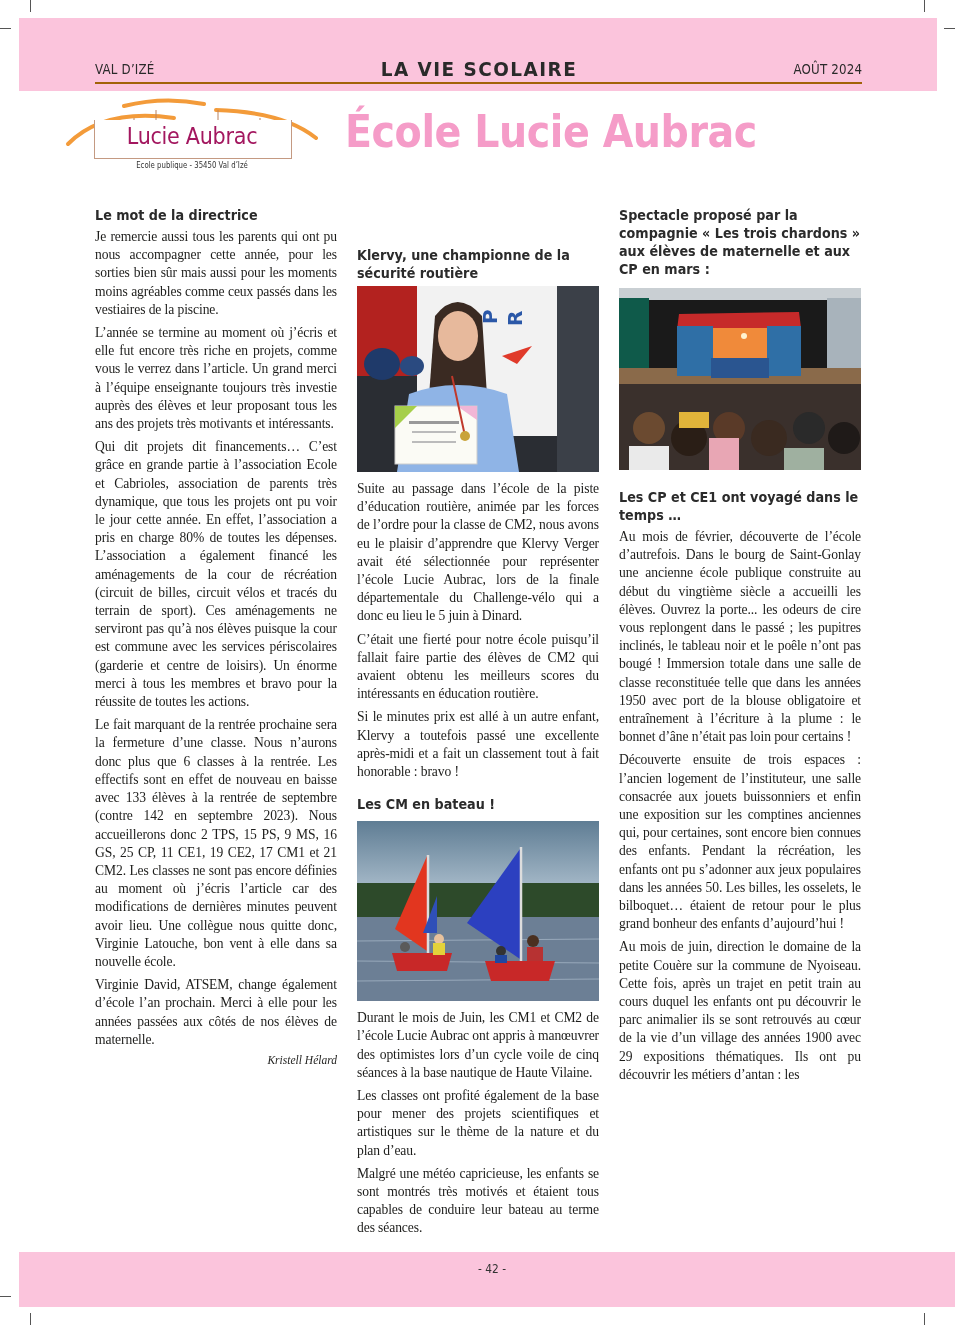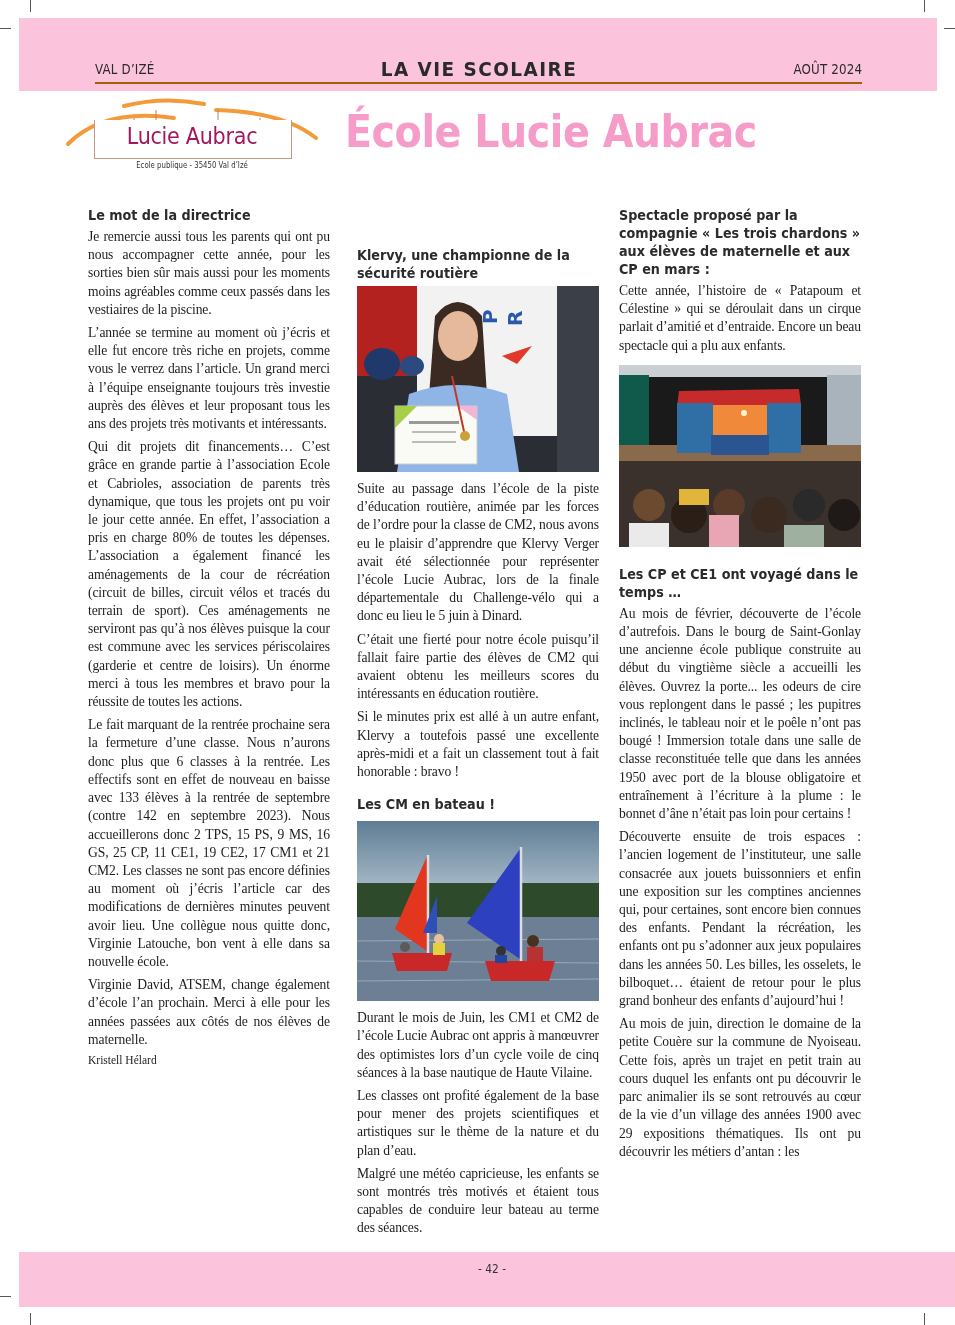--- a/index.html
+++ b/index.html
@@ -38,34 +38,34 @@
     font-family: "DejaVu Sans", sans-serif; font-size: 8.2px; color: #333;
     transform: scaleX(0.85);
   }
   .page-title {
     position: absolute; left: 345px; top: 106px; margin: 0;
     font-family: "DejaVu Sans", sans-serif; font-weight: bold; font-size: 44px;
     color: #f59cc8; letter-spacing: -0.5px; transform: scaleX(0.9); transform-origin: left center;
   }
 
   .col { position: absolute; top: 206px; }
-  .col1 { left: 88px; width: 242px; }
+  .col1 { left: 95px; width: 242px; }
   .col2 { left: 357px; width: 242px; margin-top: 40px; }
   .col3 { left: 619px; width: 242px; }
 
   h2.sec {
     font-family: "DejaVu Sans", sans-serif; font-weight: bold; font-size: 14.2px;
     line-height: 18px; color: #2b2b2b; margin: 0 0 4px 0;
     transform: scaleX(0.9); transform-origin: left top; width: 111%;
   }
   p.txt {
     font-size: 13.6px; line-height: 18.2px; margin: 0 0 5px 0;
     text-align: justify; color: #1d1d1b; letter-spacing: -0.1px;
   }
-  .sig { font-size: 11.5px; margin: 2px 0 0 0; }
+  .sig { font-style: italic; font-size: 11.5px; text-align: right; margin: 2px 0 0 0; }
 
   .photo { width: 242px; position: relative; overflow: hidden; margin: 3px 0 8px 0; }
   .photo svg { display: block; }
 
   .footer-band {
     position: absolute; left: 19px; top: 1252px; width: 946px; height: 55px;
     background: #fbc4dc;
   }
   .page-num {
     position: absolute; left: 0; right: 0; top: 9px; text-align: center;
@@ -179,21 +179,20 @@
       <rect x="170" y="126" width="16" height="14" fill="#b73232"></rect>
     </svg>
   </div>
   <p class="txt">Durant le mois de Juin, les CM1 et CM2 de l’école Lucie Aubrac ont appris à manœuvrer des optimistes lors d’un cycle voile de cinq séances à la base nautique de Haute Vilaine.</p>
   <p class="txt">Les classes ont profité également de la base pour mener des projets scientifiques et artistiques sur le thème de la nature et du plan d’eau.</p>
   <p class="txt">Malgré une météo capricieuse, les enfants se sont montrés très motivés et étaient tous capables de conduire leur bateau au terme des séances.</p>
 </div>
 
 <div class="col col3">
   <h2 class="sec">Spectacle proposé par la compagnie « Les trois chardons » aux élèves de maternelle et aux CP en mars :</h2>
-  <p class="txt">Cette année, l’histoire de « Patapoum et Célestine » qui se déroulait dans un cirque parlait d’amitié et d’entraide. Encore un beau spectacle qui a plu aux enfants.</p>
   <div class="photo" style="height:182px;margin-top:10px;" title="Enfants assis devant un théâtre de marionnettes">
     <svg width="242" height="182" viewBox="0 0 242 182">
       <rect width="242" height="182" fill="#1a1a1a"></rect>
       <rect x="0" y="0" width="242" height="12" fill="#c9cfd3"></rect>
       <rect x="0" y="10" width="30" height="80" fill="#0f5a4a"></rect>
       <rect x="208" y="10" width="34" height="80" fill="#a8b3bb"></rect>
       <rect x="0" y="80" width="242" height="20" fill="#8a6a4a"></rect>
       <path d="M60 26 L180 24 L182 40 L58 42 Z" fill="#c62a2a"></path>
       <rect x="58" y="38" width="36" height="50" fill="#2f6fa6"></rect>
       <rect x="148" y="38" width="34" height="50" fill="#2f6fa6"></rect>

